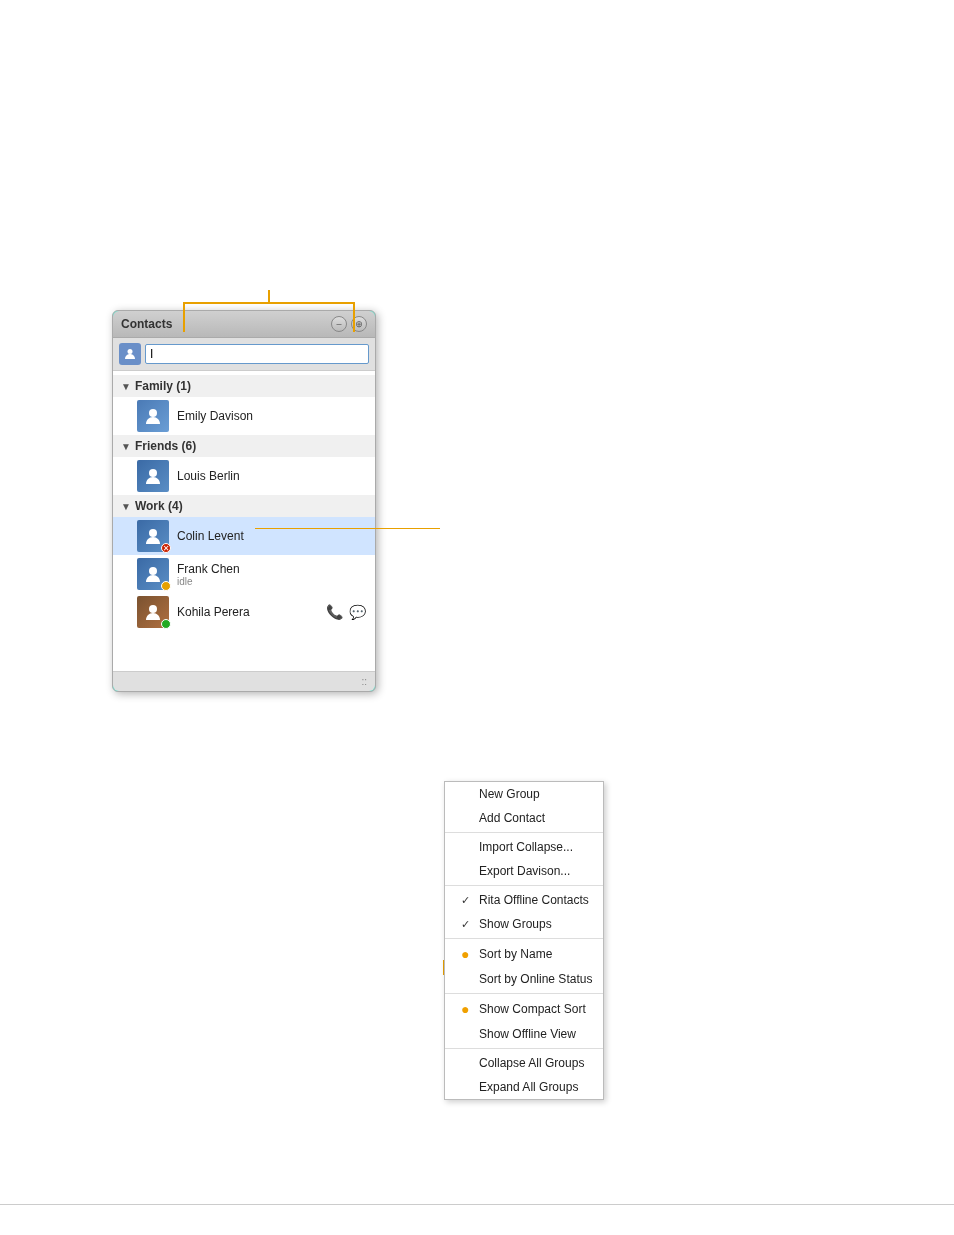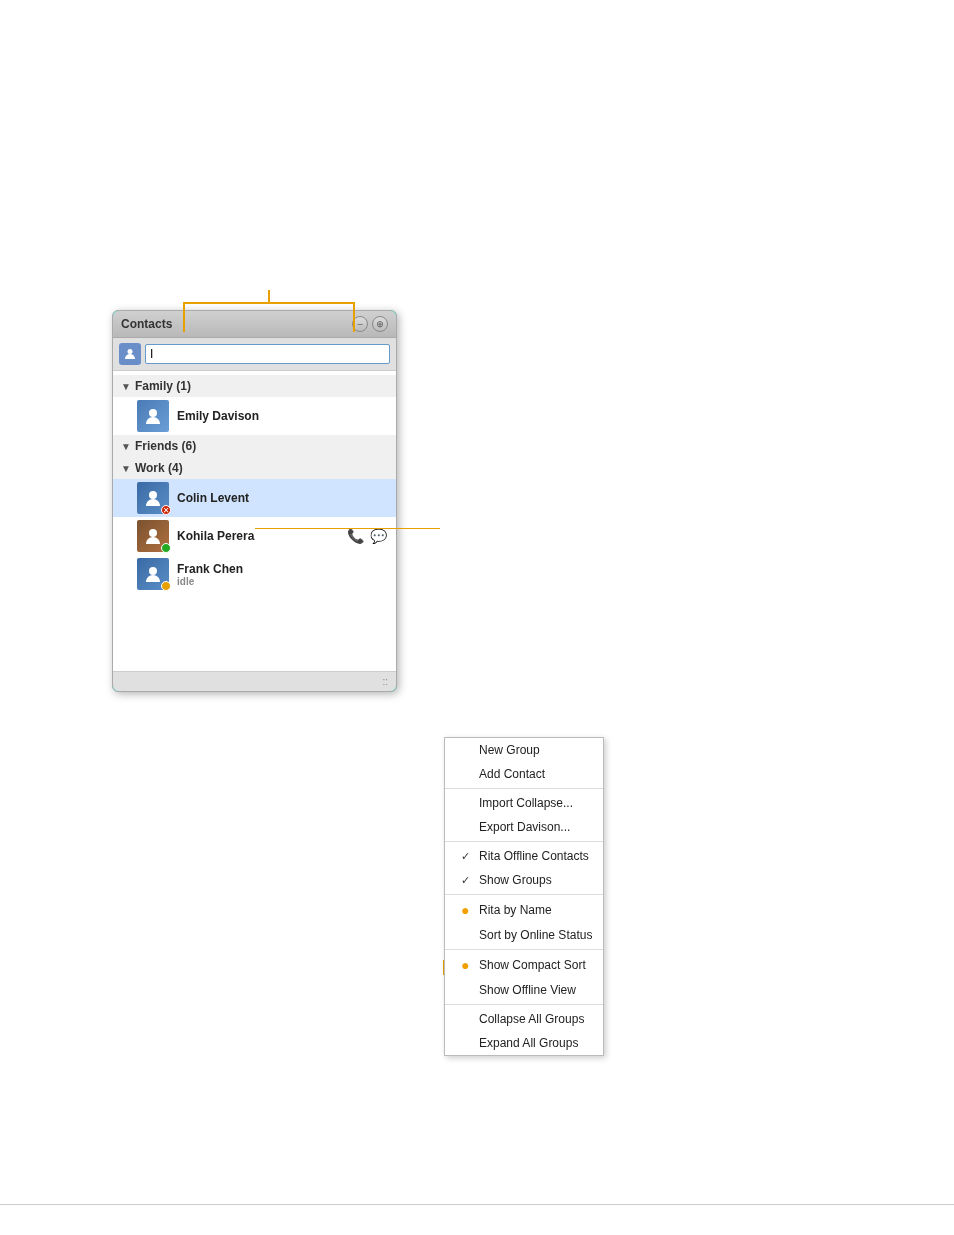--- a/index.html
+++ b/index.html
@@ -11,21 +11,21 @@
       height: 1235px;
       position: relative;
       overflow: hidden;
     }
 
     
     .contacts-window {
       position: absolute;
       left: 112px;
       top: 310px;
-      width: 285px;
+      width: 264px;
       background: #5eead4;
       border: 1px solid #aaa;
       border-radius: 6px;
       box-shadow: 2px 2px 8px rgba(0,0,0,0.3);
     }
 
     .contacts-titlebar {
       background: linear-gradient(to bottom, #d0d0d0, #b8b8b8);
       border-radius: 6px 6px 0 0;
       padding: 5px 8px;
@@ -146,21 +146,20 @@
       bottom: -1px;
       right: -2px;
     }
 
     .status-busy { background: #cc2200; }
     .status-idle { background: #e6a000; }
     .status-online { background: #22aa22; }
 
     .contact-info {
       flex: 1;
-      font-weight: bold;
     }
 
     .contact-name {
       font-size: 12px;
       color: #222;
     }
 
     .contact-status-text {
       font-size: 10px;
       color: #888;
@@ -220,21 +219,21 @@
       justify-content: center;
       color: white;
       font-size: 16px;
       border-radius: 2px;
     }
 
     
     .context-menu {
       position: absolute;
       left: 444px;
-      top: 737px;
+      top: 781px;
       width: 160px;
       background: white;
       border: 1px solid #bbb;
       box-shadow: 2px 2px 6px rgba(0,0,0,0.2);
       font-size: 12px;
       z-index: 100;
     }
 
     .menu-item {
       padding: 5px 16px;
@@ -320,20 +319,33 @@
         </div>
       </div>
       <div class="contact-info">
         <div class="contact-name">Emily Davison</div>
       </div>
     </div>
 
     <div class="group-header">
       <span class="group-arrow">▼</span>
       <span>Friends (6)</span>
+    </div>
+    <div class="contact-item">
+      <div class="avatar avatar-louis">
+        <div class="avatar-person">
+          <svg width="20" height="20" viewBox="0 0 20 20" fill="white">
+            <circle cx="10" cy="7" r="4"></circle>
+            <path d="M3 18c0-3.9 3.1-7 7-7s7 3.1 7 7"></path>
+          </svg>
+        </div>
+      </div>
+      <div class="contact-info">
+        <div class="contact-name">Louis Berlin</div>
+      </div>
     </div>
 
     <div class="group-header">
       <span class="group-arrow">▼</span>
       <span>Work (4)</span>
     </div>
 
     <div class="contact-item highlighted">
       <div class="avatar" style="position:relative;">
         <div class="avatar-person avatar-colin" style="width:32px;height:32px;border-radius:2px;">
@@ -344,53 +356,53 @@
         </div>
         <div class="status-dot status-busy" style="display:flex;align-items:center;justify-content:center;font-size:8px;color:white;">✕</div>
       </div>
       <div class="contact-info">
         <div class="contact-name">Colin Levent</div>
       </div>
     </div>
 
     <div class="contact-item">
       <div class="avatar" style="position:relative;">
+        <div class="avatar-person avatar-frank" style="width:32px;height:32px;border-radius:2px;">
+          <svg width="20" height="20" viewBox="0 0 20 20" fill="white">
+            <circle cx="10" cy="7" r="4"></circle>
+            <path d="M3 18c0-3.9 3.1-7 7-7s7 3.1 7 7"></path>
+          </svg>
+        </div>
+        <div class="status-dot status-idle"></div>
+      </div>
+      <div class="contact-info">
+        <div class="contact-name">Frank Chen</div>
+        <div class="contact-status-text">idle</div>
+      </div>
+    </div>
+
+    <div class="contact-item">
+      <div class="avatar" style="position:relative;">
         <div class="avatar-person avatar-kohila" style="width:32px;height:32px;border-radius:2px;background:linear-gradient(135deg,#7a5230,#b07040);">
           <svg width="20" height="20" viewBox="0 0 20 20" fill="white">
             <circle cx="10" cy="7" r="4"></circle>
             <path d="M3 18c0-3.9 3.1-7 7-7s7 3.1 7 7"></path>
           </svg>
         </div>
         <div class="status-dot status-online"></div>
       </div>
       <div class="contact-info">
         <div class="contact-name">Kohila Perera</div>
       </div>
       <div class="contact-actions">
         <span class="action-icon">📞</span>
         <span class="action-icon">💬</span>
       </div>
     </div>
 
-    <div class="contact-item">
-      <div class="avatar" style="position:relative;">
-        <div class="avatar-person avatar-frank" style="width:32px;height:32px;border-radius:2px;">
-          <svg width="20" height="20" viewBox="0 0 20 20" fill="white">
-            <circle cx="10" cy="7" r="4"></circle>
-            <path d="M3 18c0-3.9 3.1-7 7-7s7 3.1 7 7"></path>
-          </svg>
-        </div>
-        <div class="status-dot status-idle"></div>
-      </div>
-      <div class="contact-info">
-        <div class="contact-name">Frank Chen</div>
-        <div class="contact-status-text">idle</div>
-      </div>
-    </div>
-
 
   </div>
 
   <div class="contacts-footer">
     <span class="resize-handle">::</span>
   </div>
 </div>
 
 <div style="position:absolute;left:183px;top:302px;width:170px;height:2px;background:#e8a000;z-index:50;"></div>
 <div style="position:absolute;left:183px;top:302px;width:2px;height:30px;background:#e8a000;z-index:50;"></div>
@@ -426,21 +438,21 @@
     <span>Rita Offline Contacts</span>
   </div>
   <div class="menu-item">
     <span class="check-mark">✓</span>
     <span>Show Groups</span>
   </div>
   <div class="menu-separator"></div>
 
   <div class="menu-item">
     <span class="bullet-mark">●</span>
-    <span>Rita by Name</span>
+    <span>Sort by Name</span>
   </div>
   <div class="menu-item">
     <span class="no-mark"></span>
     <span>Sort by Online Status</span>
   </div>
   <div class="menu-separator"></div>
 
   <div class="menu-item">
     <span class="bullet-mark">●</span>
     <span>Show Compact Sort</span>

